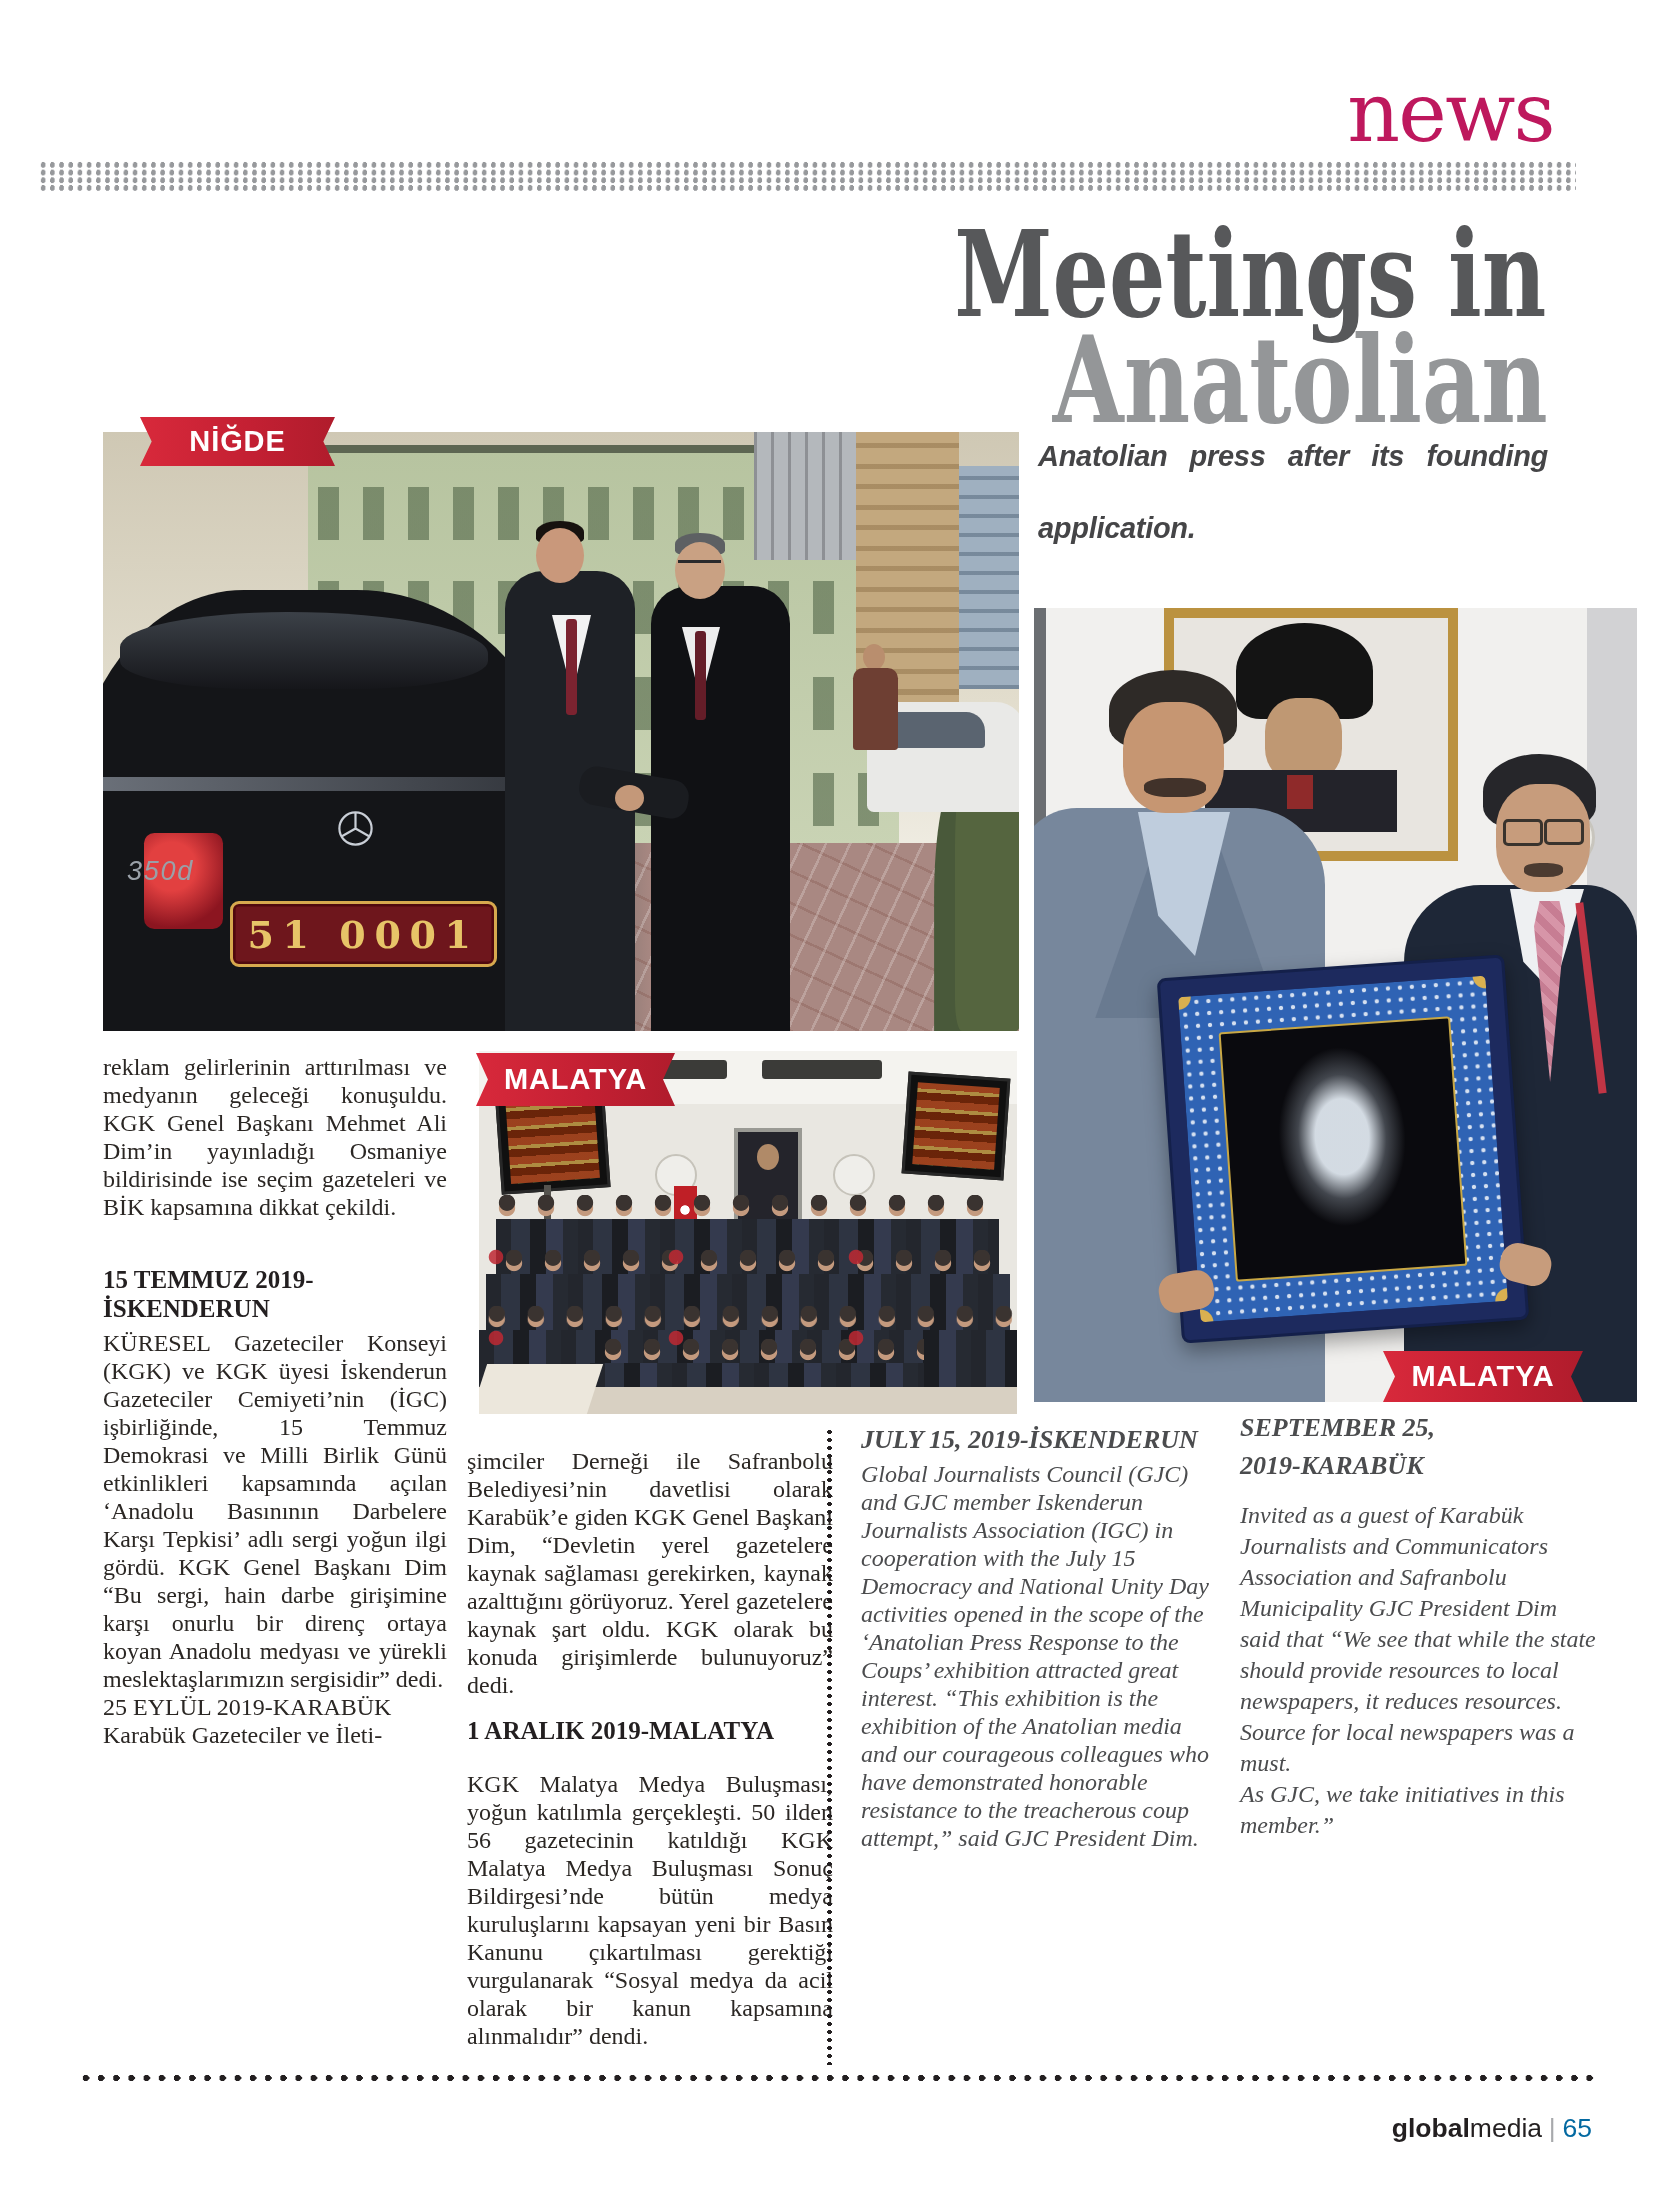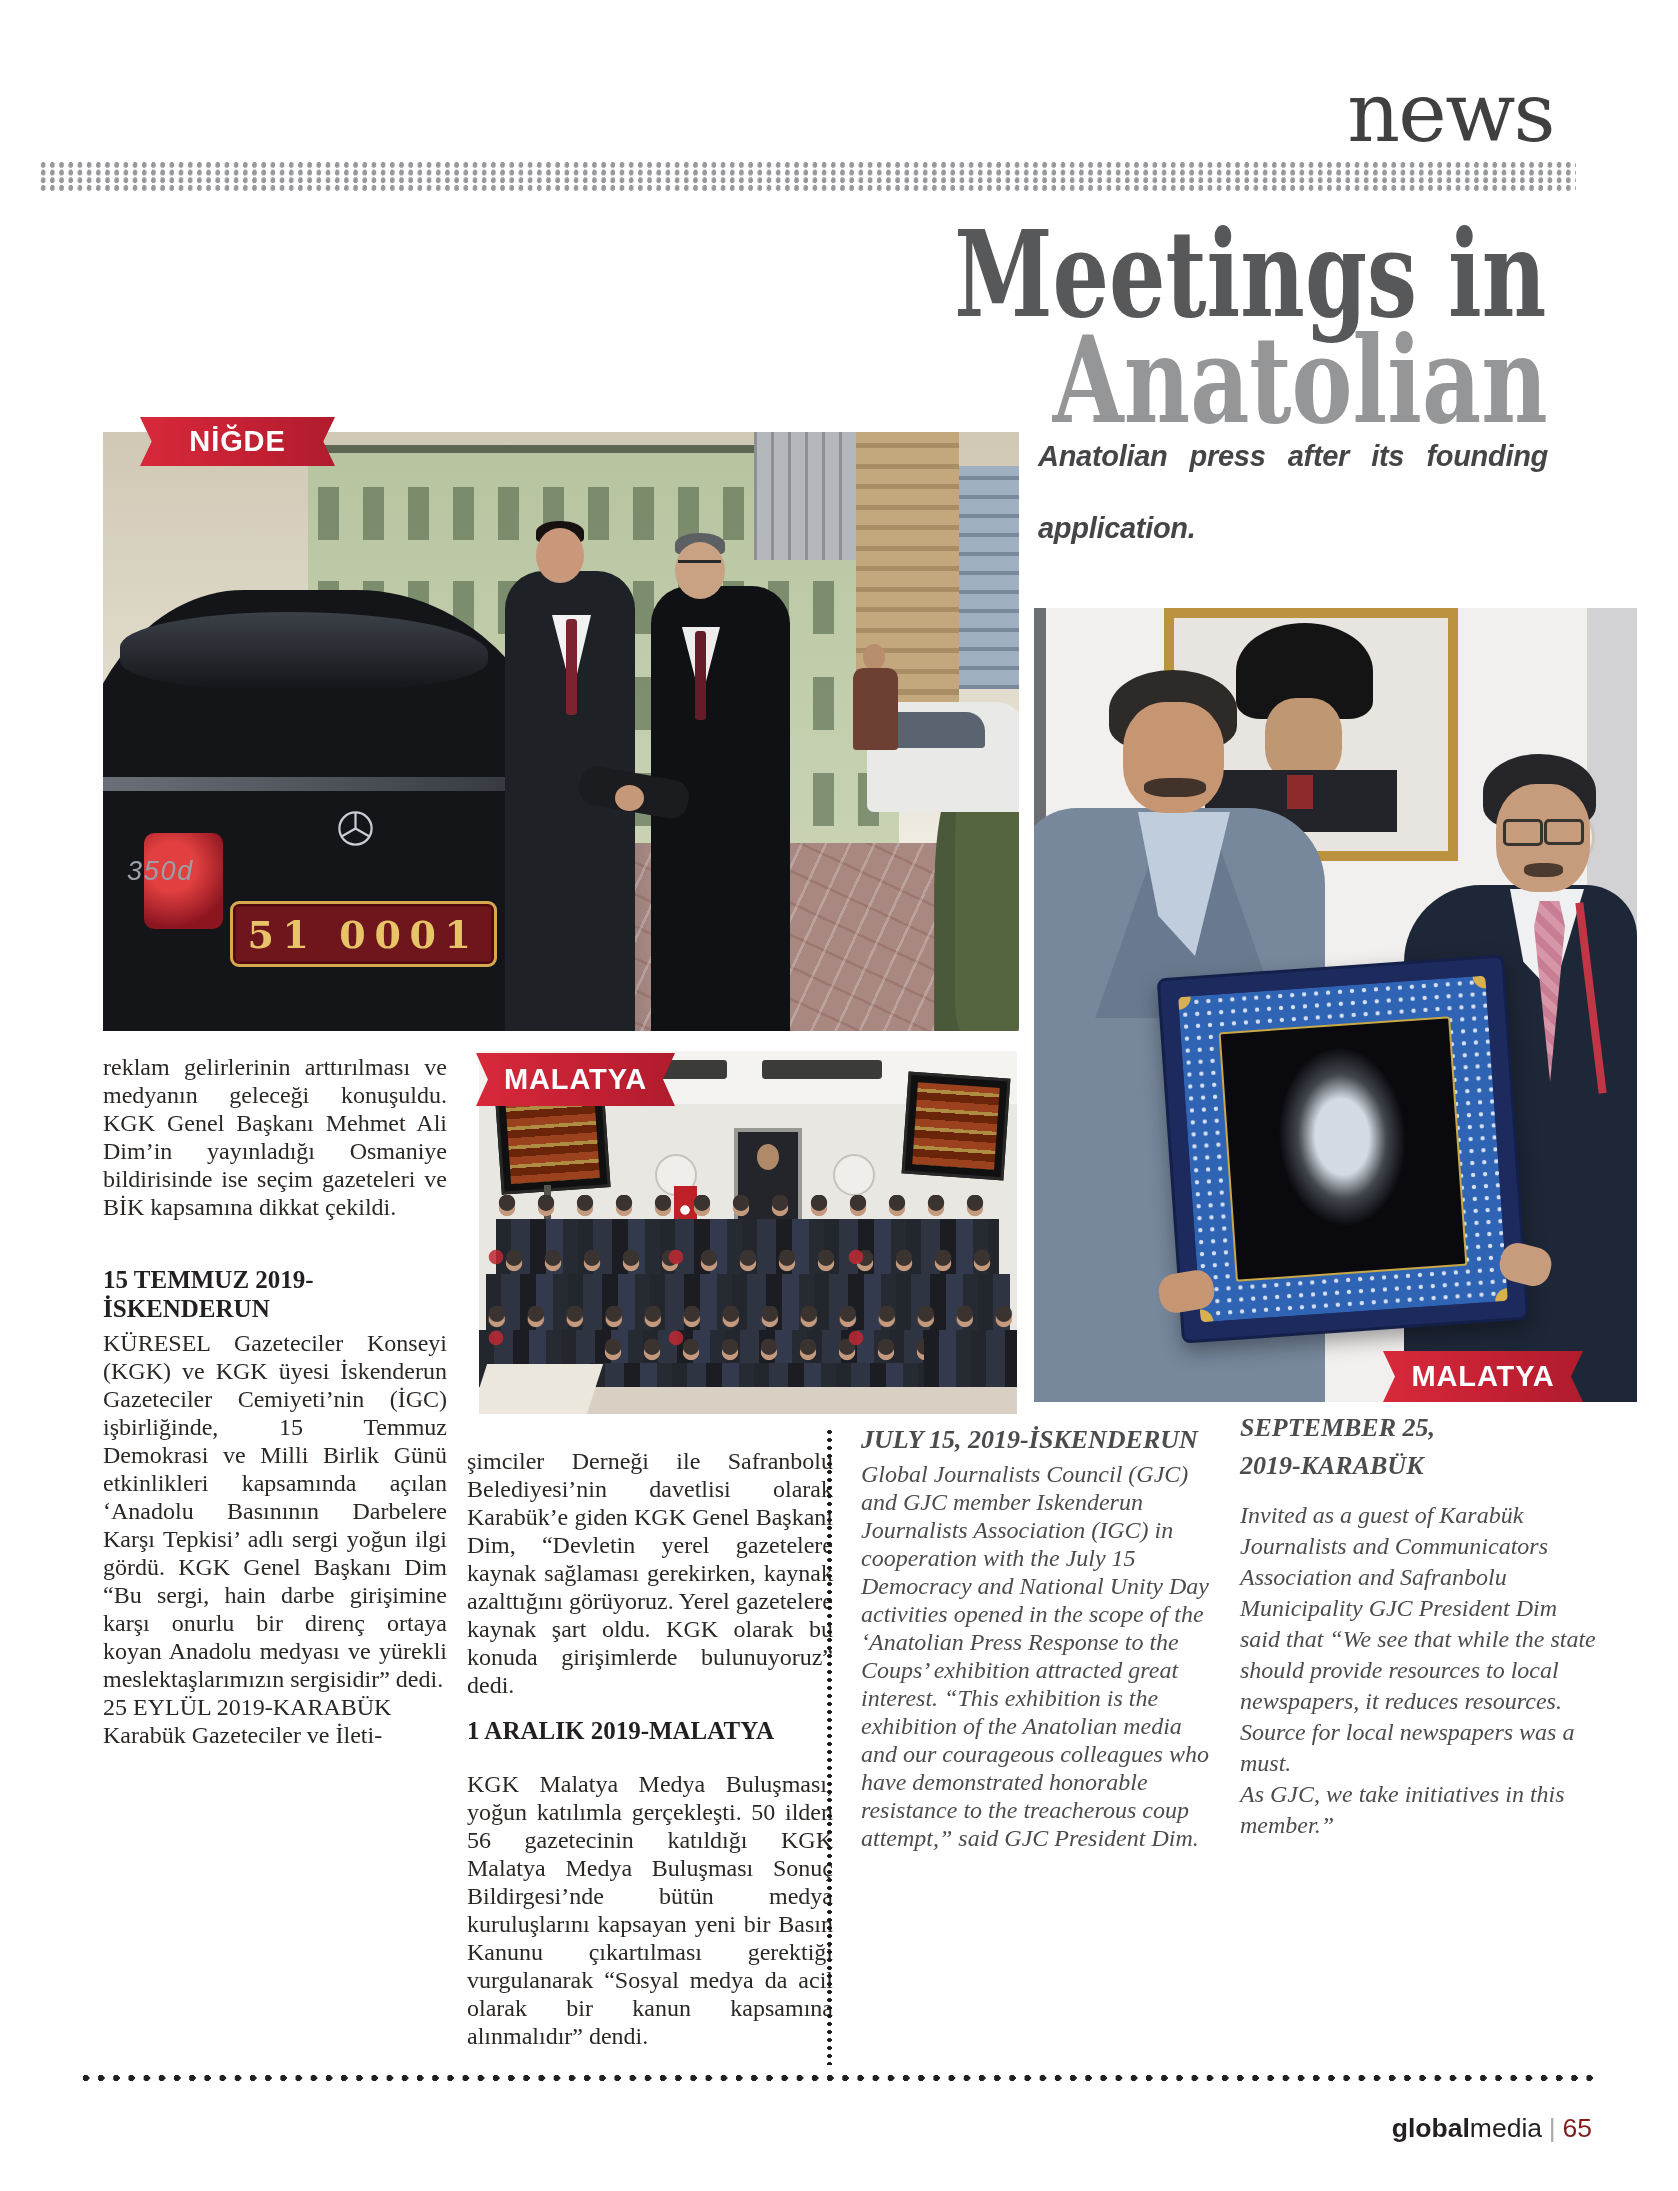--- a/index.html
+++ b/index.html
@@ -2,21 +2,21 @@
 <html style="font-size:13.7px"><head>
 <meta charset="utf-8">
 <style>
   html,body{margin:0;padding:0;background:#e8e8e8;}
   #page{position:relative;width:1679px;height:2192px;background:#ffffff;overflow:hidden;
         font-family:"Liberation Serif",serif;color:#2b2724;}
   .abs{position:absolute;}
 
   
   #masthead{top:72px;left:1199px;width:355px;text-align:right;
-    font-family:"DejaVu Serif",serif;font-size:82px;line-height:82px;color:#404040;letter-spacing:-1.7px;}
+    font-family:"DejaVu Serif",serif;font-size:82px;line-height:82px;color:#be185d;letter-spacing:-1.7px;}
   #dot-band{top:161px;left:39px;width:1537px;height:31px;
     background-image:radial-gradient(ellipse 2.3px 3.2px at 4.3px 3.9px,#97999c 98%,transparent 100%);
     background-size:9.2px 7.7px;}
 
   
   .title-svg{position:absolute;overflow:visible;}
   .title-svg text{font-family:"DejaVu Serif",serif;font-weight:700;font-size:140px;}
   #title1{top:212px;left:949px;}
   #title1 text{fill:#57585a;}
   #title2{top:318px;left:1046px;}
@@ -213,21 +213,21 @@
   #col4-body p{margin:0;}
   #hdots{left:81px;top:2072px;width:1517px;height:13px;
       background-image:radial-gradient(circle 3.2px at 5.1px 6px,#231f20 98%,transparent 100%);
       background-size:15.2px 13px;background-repeat:repeat-x;}
 
   
   #footer{left:1284px;top:2113px;width:308px;text-align:right;
       font-family:"Liberation Sans",sans-serif;font-size:26.5px;color:#231f20;}
   #footer .b{font-weight:900;}
   #footer .bar{color:#a7a9ac;padding:0 6.8px;font-weight:400;}
-  #footer .pg{color:#7f1d1d;}
+  #footer .pg{color:#0369a1;}
 </style>
 </head>
 <body>
 
 <div id="page">
 
   <div class="abs" id="masthead">news</div>
   <div class="abs" id="dot-band"></div>
 
   <svg class="title-svg" id="title1" width="599" height="137" viewBox="0 0 700 160">

